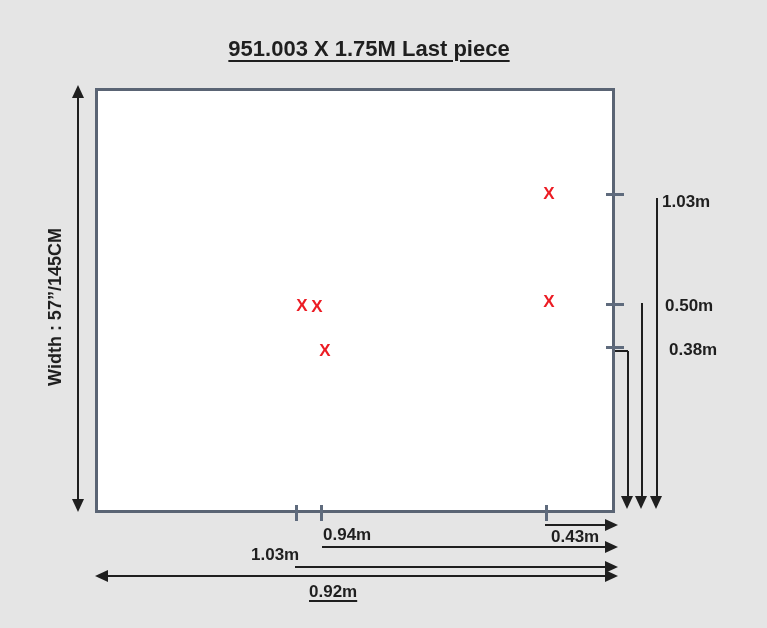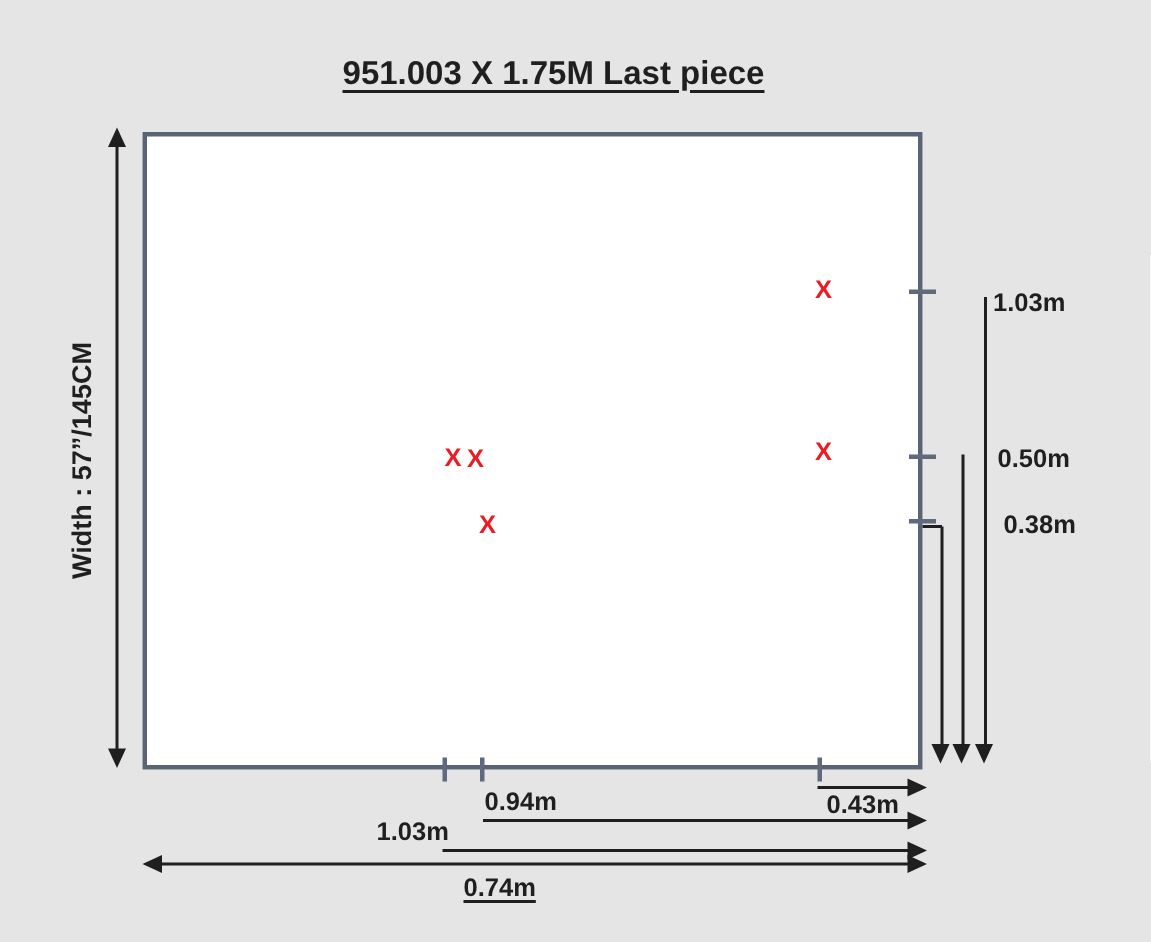--- a/index.html
+++ b/index.html
@@ -90,15 +90,15 @@
   <div class="ah ah-right" style="left:605px;top:541px;"></div>
   <div class="dim-label" style="left:323px;top:525px;">0.94m</div>
 
   <div class="hline" style="left:295px;top:566px;width:311px;"></div>
   <div class="ah ah-right" style="left:605px;top:561px;"></div>
   <div class="dim-label" style="left:251px;top:545px;">1.03m</div>
 
   <div class="hline" style="left:106px;top:575px;width:501px;"></div>
   <div class="ah ah-left" style="left:95px;top:570px;"></div>
   <div class="ah ah-right" style="left:605px;top:570px;"></div>
-  <div class="dim-label underlined" style="left:309px;top:582px;">0.74m</div>
+  <div class="dim-label underlined" style="left:309px;top:582px;">0.92m</div>
 
 </div>
 
 </body></html>

